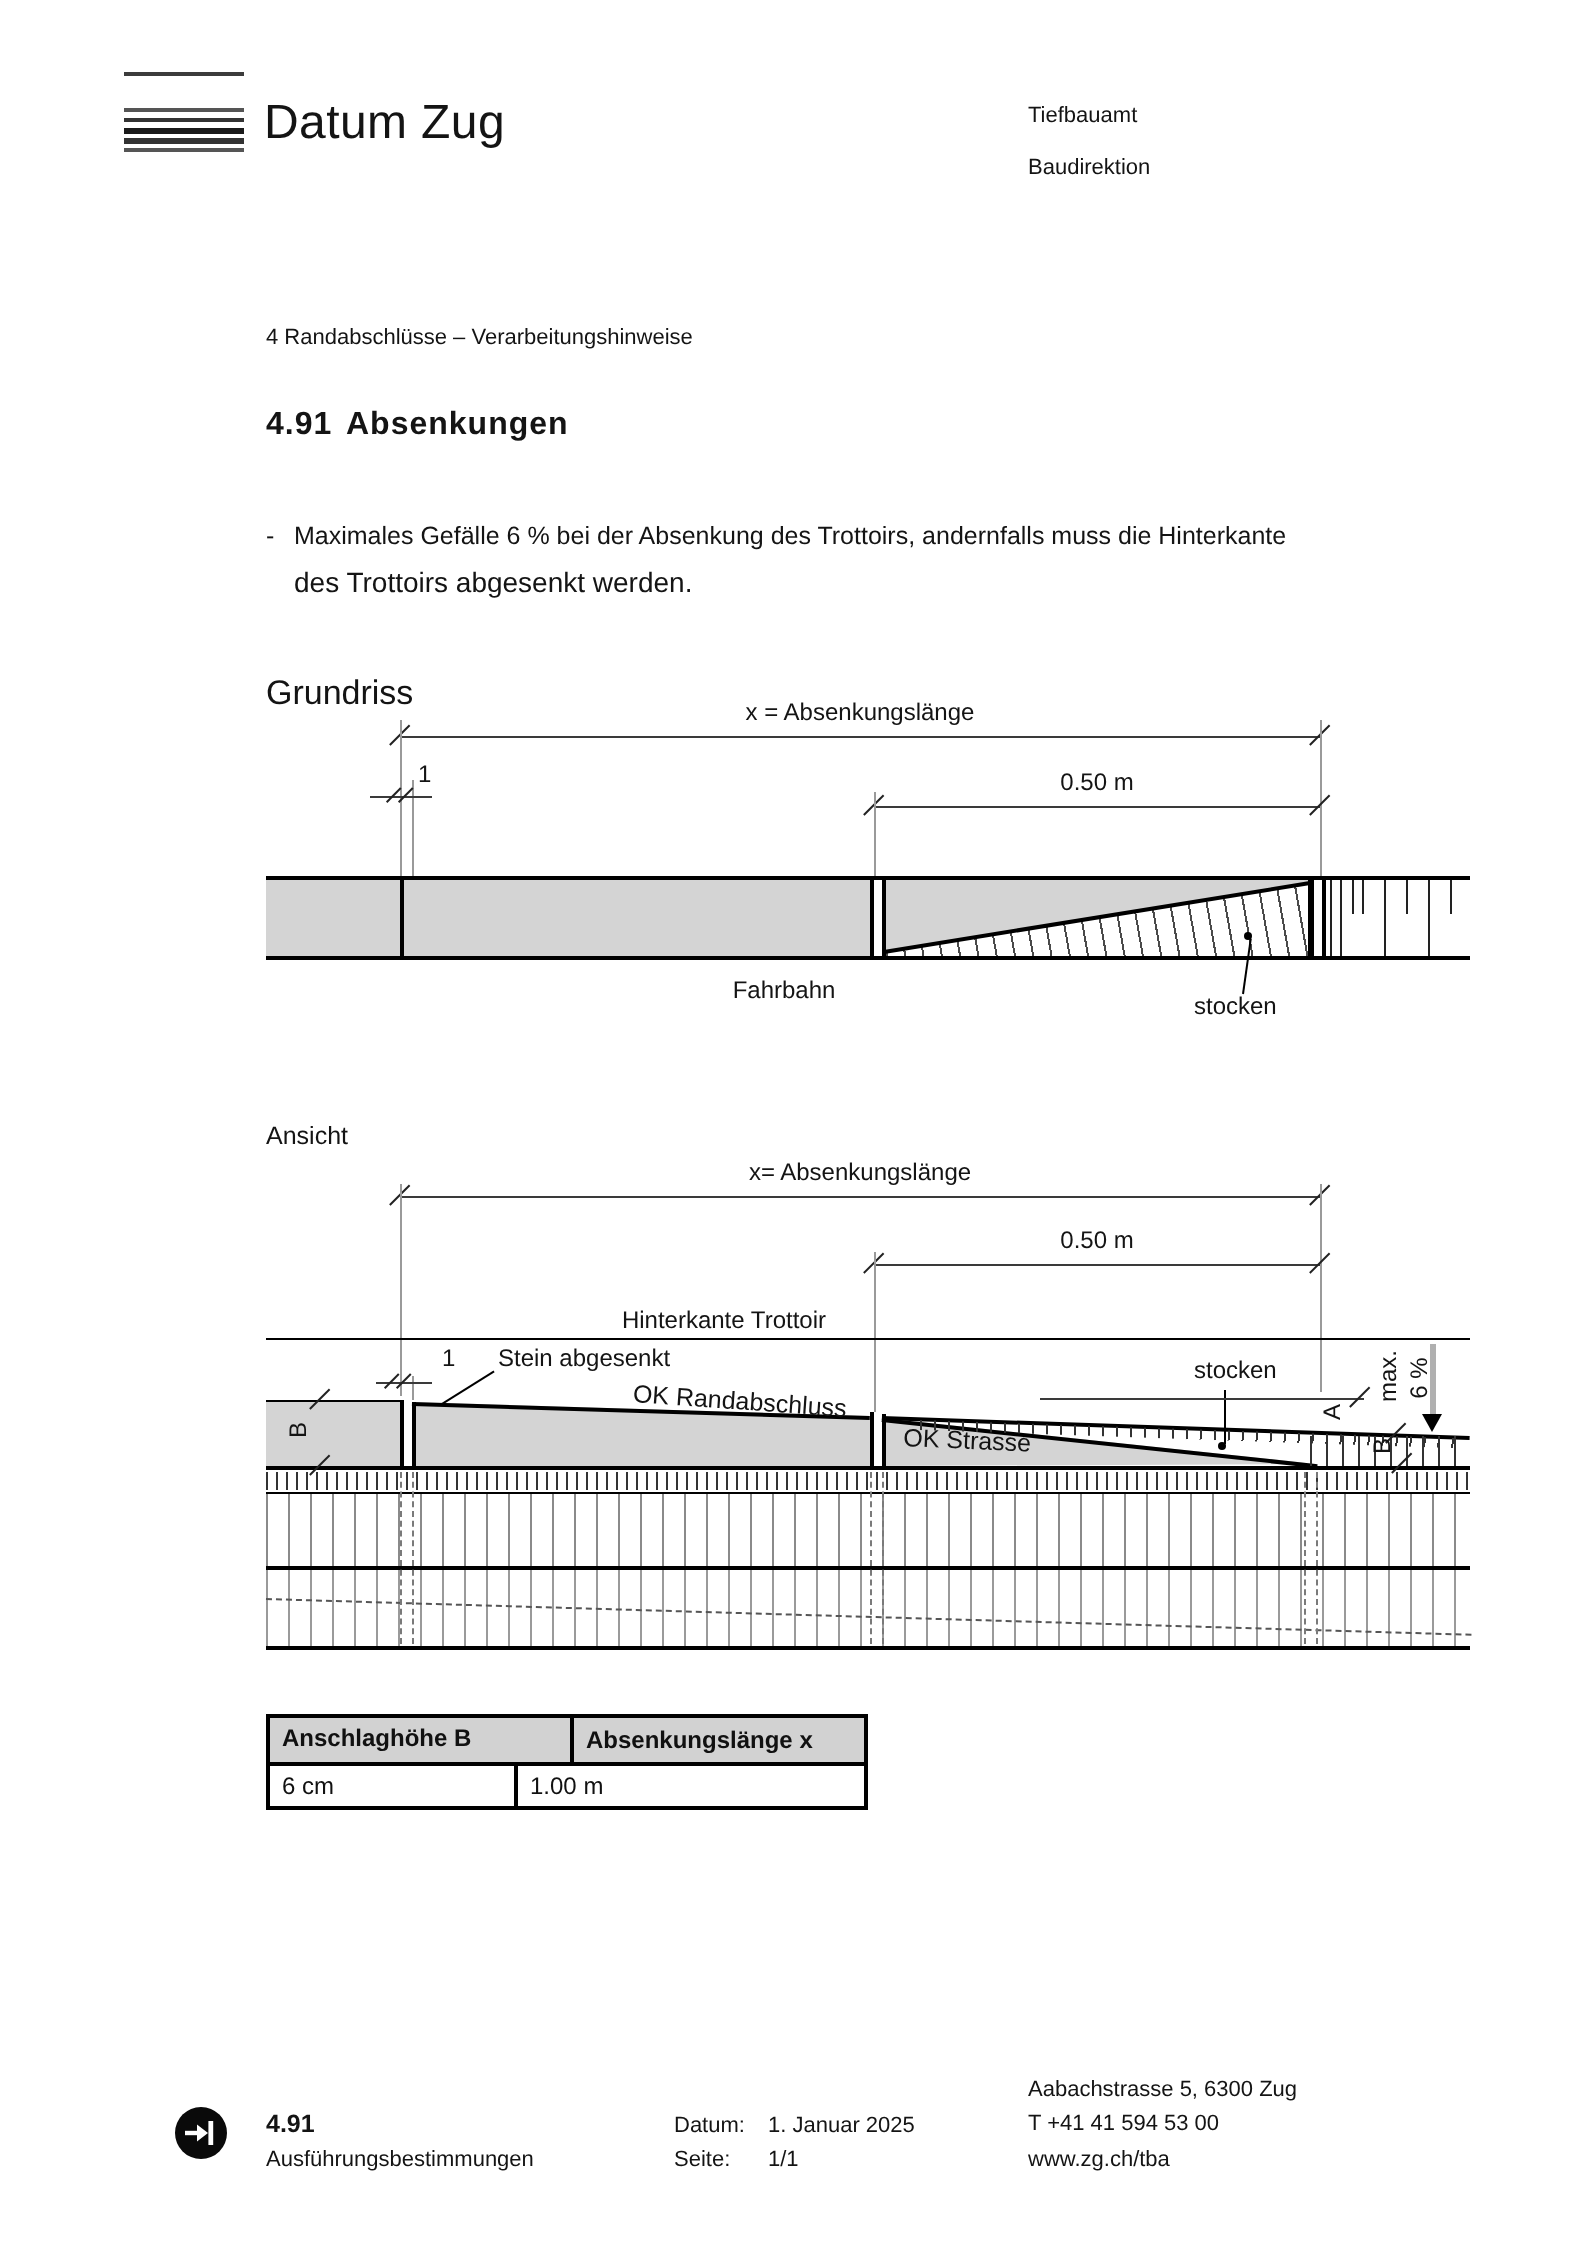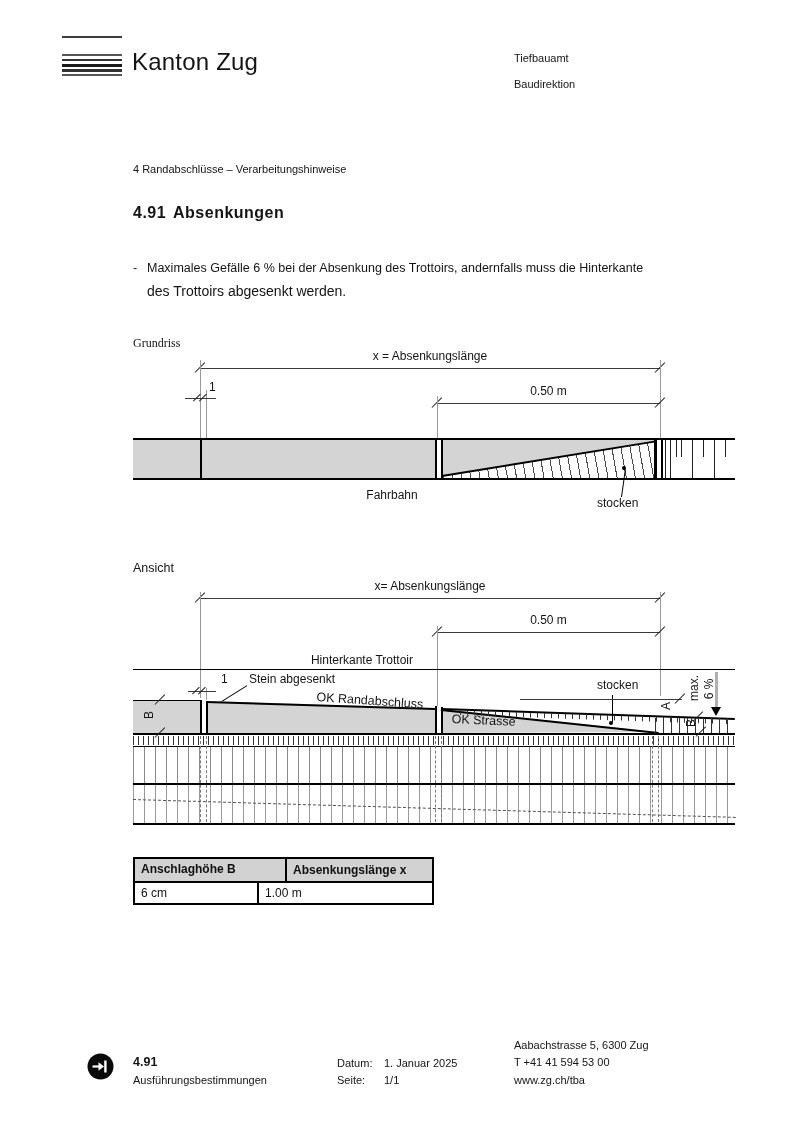--- a/index.html
+++ b/index.html
@@ -23,32 +23,32 @@
 <div class="page">
 
   <div class="abs" style="left:62px;top:32px;width:60px;height:46px;">
     <div class="abs" style="left:0;top:4px;width:60px;height:1.5px;background:#3c3c3c;"></div>
     <div class="abs" style="left:0;top:22px;width:60px;height:1.5px;background:#555;"></div>
     <div class="abs" style="left:0;top:26.5px;width:60px;height:2.5px;background:#333;"></div>
     <div class="abs" style="left:0;top:31.5px;width:60px;height:3px;background:#1a1a1a;"></div>
     <div class="abs" style="left:0;top:37px;width:60px;height:2.5px;background:#333;"></div>
     <div class="abs" style="left:0;top:42px;width:60px;height:1.5px;background:#555;"></div>
   </div>
-  <div class="txt" style="left:132px;top:48px;font-size:24px;letter-spacing:0.2px;color:#141414;">Kanton Zug</div>
+  <div class="txt" style="left:132px;top:48px;font-size:24px;letter-spacing:0.2px;color:#141414;">Datum Zug</div>
   <div class="txt" style="left:514px;top:36px;font-size:11px;margin-top:42px;">Baudirektion</div>
   <div class="txt" style="left:514px;top:52px;font-size:11px;">Tiefbauamt</div>
 
   <div class="txt" style="left:133px;top:163px;font-size:11px;">4 Randabschlüsse – Verarbeitungshinweise</div>
   <div class="txt" style="left:133px;top:204px;font-size:16px;font-weight:bold;letter-spacing:0.5px;">4.91</div>
   <div class="txt" style="left:173px;top:204px;font-size:16px;font-weight:bold;letter-spacing:0.5px;">Absenkungen</div>
   <div class="txt" style="left:133px;top:261px;font-size:12.5px;">-</div>
   <div class="txt" style="left:147px;top:261px;font-size:12.5px;">Maximales Gefälle 6 % bei der Absenkung des Trottoirs, andernfalls muss die Hinterkante</div>
   <div class="txt" style="left:147px;top:283px;font-size:14px;">des Trottoirs abgesenkt werden.</div>
 
-  <div class="txt" style="left:133px;top:337px;font-size:12px;font-family:Liberation Serif, serif;">Grundriss</div>
+  <div class="txt" style="left:133px;top:337px;font-size:17px;">Grundriss</div>
 
   <div class="txt center" style="left:200px;top:350px;width:460px;">x = Absenkungslänge</div>
   <div class="dimln" style="left:200px;top:368px;width:460px;"></div>
   <div class="tick" style="left:193px;top:367px;"></div>
   <div class="tick" style="left:653px;top:367px;"></div>
   <div class="ext" style="left:200px;top:360px;height:78px;"></div>
   <div class="ext" style="left:206px;top:390px;height:48px;"></div>
   <div class="ext" style="left:660px;top:360px;height:78px;"></div>
 
   <div class="txt center" style="left:437px;top:385px;width:223px;">0.50 m</div>

